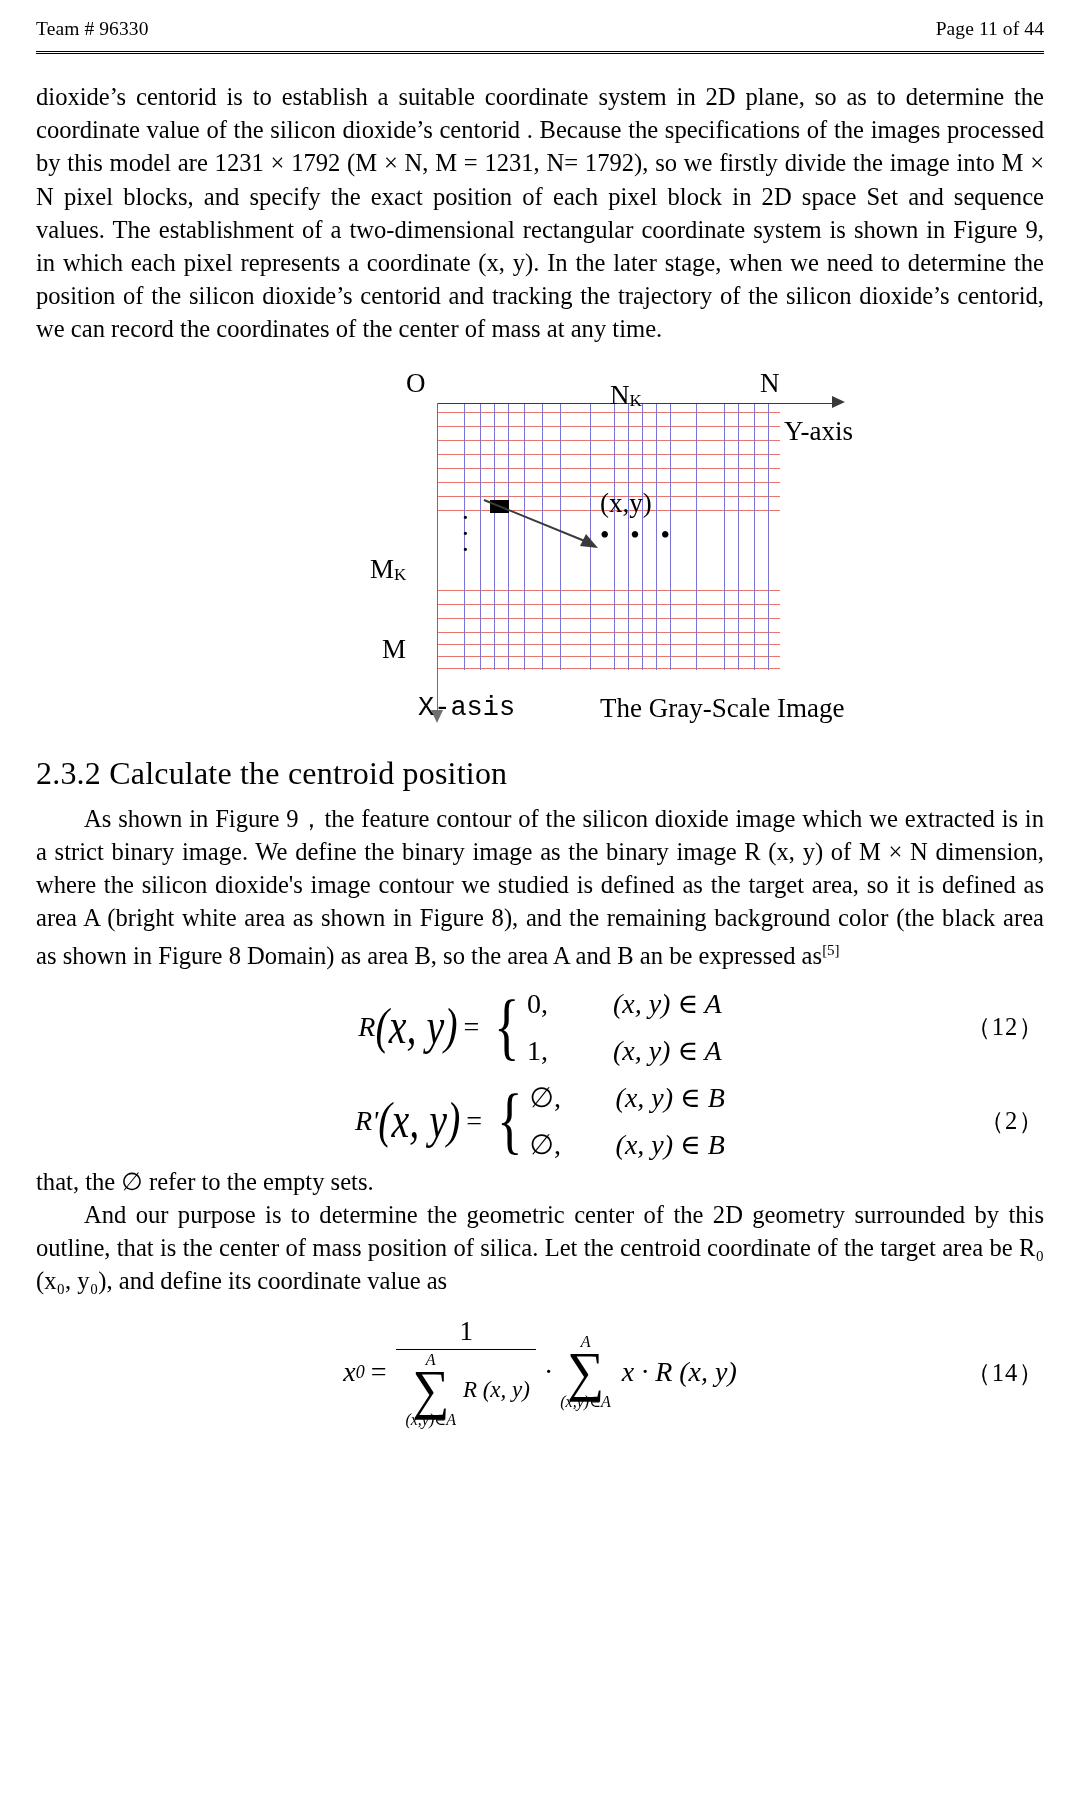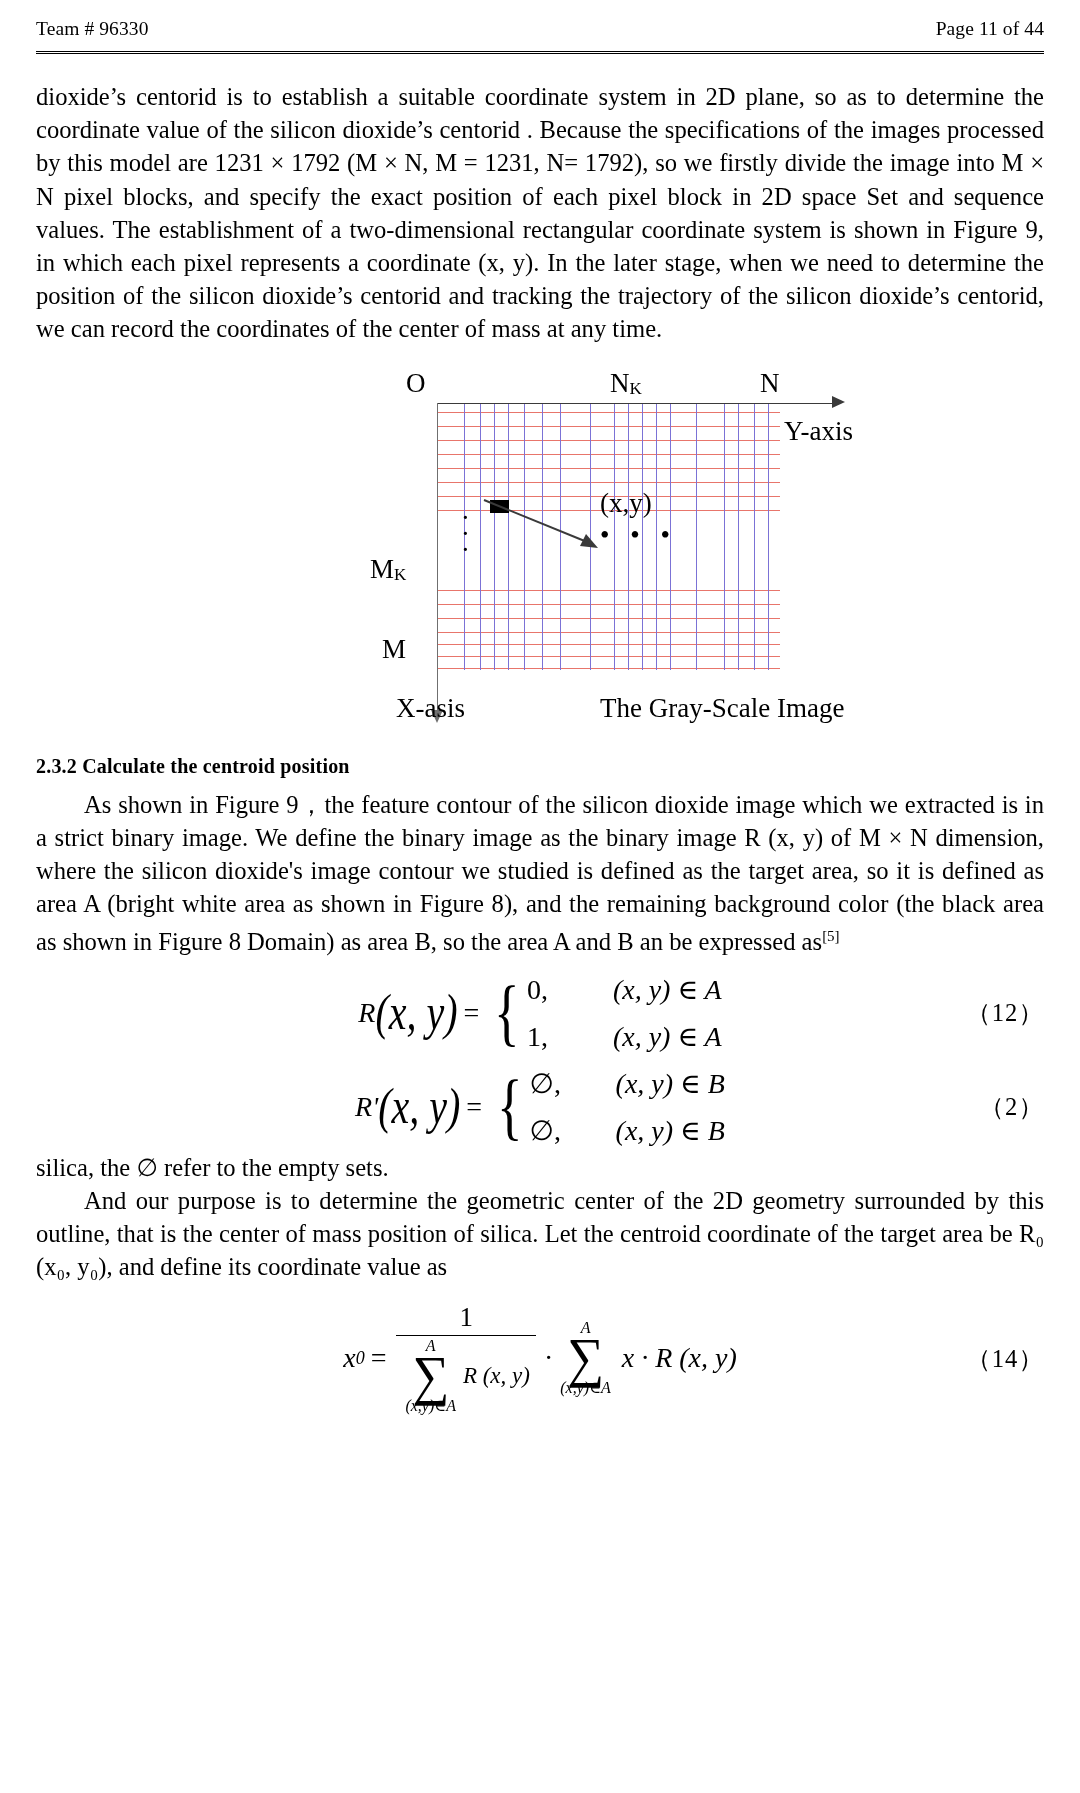--- a/index.html
+++ b/index.html
@@ -163,22 +163,22 @@
   .fig-caption {
     margin-top: 10px;
     text-align: center;
     font-size: 24.5px;
     font-weight: bold;
     letter-spacing: .1px;
   }
 
   h2.section {
     margin: 22px 0 10px 0;
-    font-size: 20px;
-    font-weight: bold;
+    font-size: 32px;
+    font-weight: normal;
     letter-spacing: .2px;
   }
 
   
   .eq-row {
     position: relative;
     display: flex;
     align-items: center;
     justify-content: center;
     margin: 14px 0 4px 0;
@@ -313,31 +313,31 @@
       <div class="axis-x"></div>
       <div class="axis-x-arrow"></div>
 
       <svg class="arrow-line" style="left:320px; top:128px;" width="130" height="60">
         <line x1="4" y1="4" x2="112" y2="48" stroke="#3a3a3a" stroke-width="2"></line>
         <polygon points="118,52 100,50 106,38" fill="#3a3a3a"></polygon>
       </svg>
 
       <div class="fig-label" style="left:246px; top:0px;">O</div>
 
-      <div class="fig-label" style="left:450px; top:0px;text-align:right;"><span>N</span><span class="sub">K</span></div>
+      <div class="fig-label" style="left:450px; top:12px;text-align:right;"><span>N</span><span class="sub">K</span></div>
 
       <div class="fig-label" style="left:600px; top:0px;">N</div>
 
       <div class="fig-label" style="left:624px; top:48px;">Y-axis</div>
 
       <div class="fig-label" style="left:210px; top:146px;margin-top:40px;"><span>M</span><span class="sub">K</span></div>
 
       <div class="fig-label" style="left:222px; top:266px;">M</div>
 
-      <div class="fig-label" style="left:236px; top:325px;">X-asis</div>
+      <div class="fig-label" style="left:258px; top:325px;font-family:Liberation Mono, monospace;">X-asis</div>
 
       <div class="fig-label" style="left:440px; top:325px;">The Gray-Scale Image</div>
 
       <div class="fig-label" style="left:440px; top:120px;">(x,y)</div>
 
       <div class="vdots" style="left:302px; top:134px;">
         <div>.</div>
           <div>.</div>
           <div>.</div>
       </div>
@@ -383,21 +383,21 @@
           </span>
           <span class="case-row">
             <span class="case-val">∅,</span>
             <span class="it">(x, y) ∈ B</span>
           </span>
         </span>
       </div>
       <div class="eq-number">（2）</div>
     </div>
 
-    <p class="body">silica, the ∅ refer to the empty sets.</p>
+    <p class="body">that, the ∅ refer to the empty sets.</p>
 
     <p class="body indent">And our purpose is to determine the geometric center of the 2D geometry surrounded by this outline, that is the center of mass position of silica. Let the centroid coordinate of the target area be R₀ (x₀, y₀), and define its coordinate value as</p>
 
     <div class="eq-row" style="margin-top:18px;">
       <div class="eq-body">
         <span class="it">x</span>
           <span class="sub0">0</span>
         <span style="margin:0 6px;">=</span>
 
         <span class="frac">

